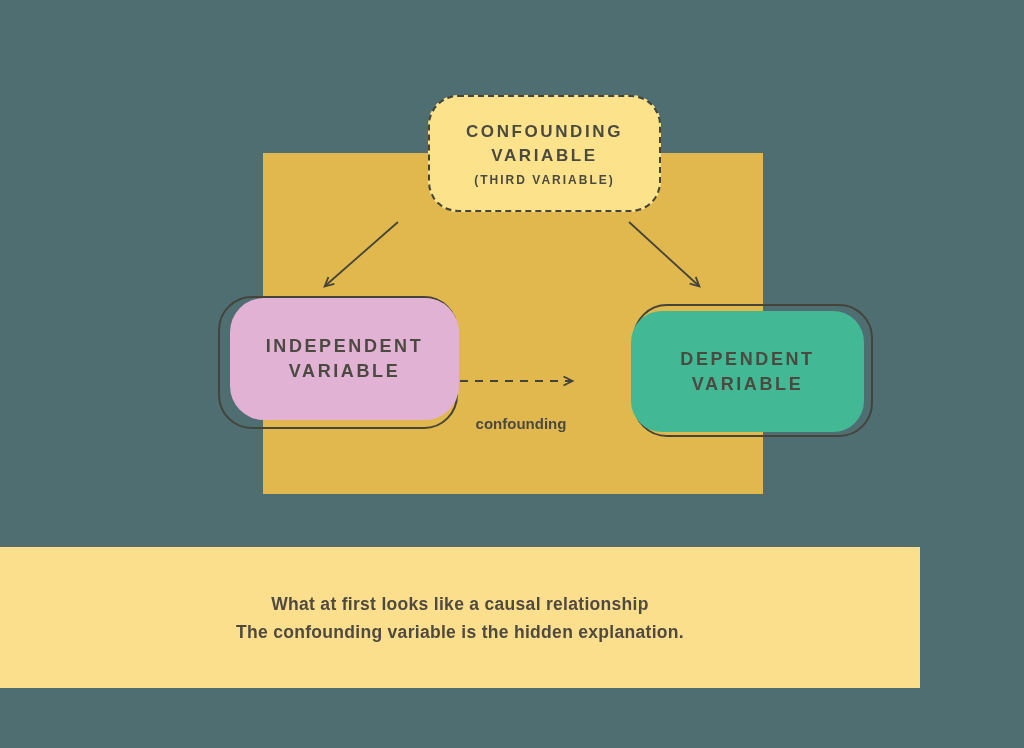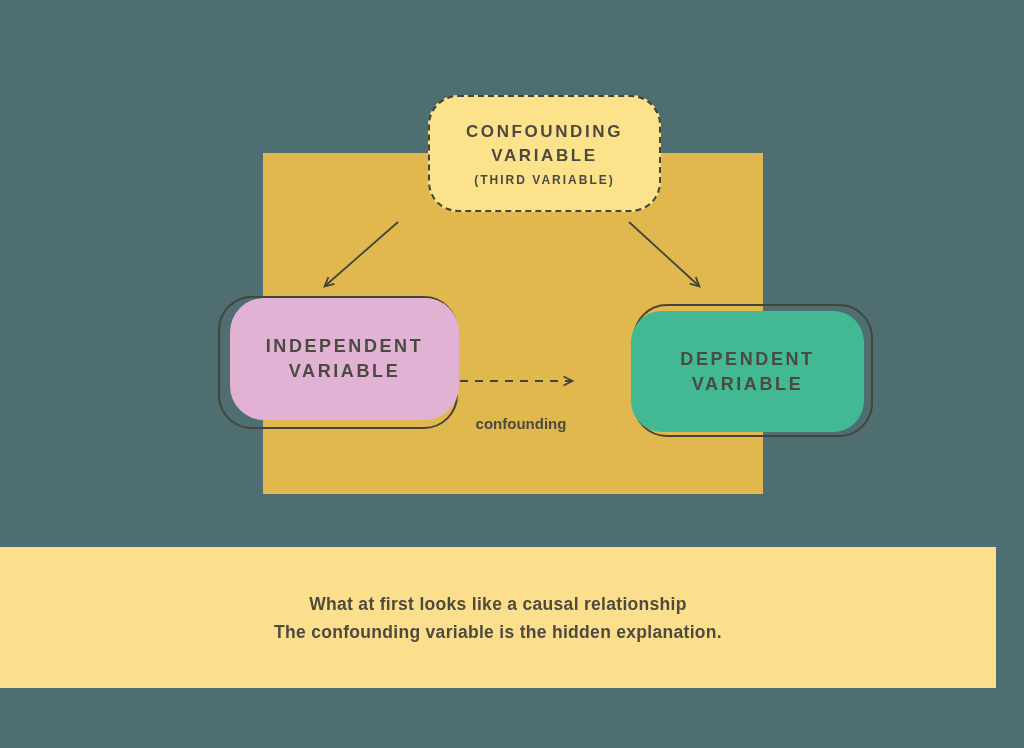--- a/index.html
+++ b/index.html
@@ -102,21 +102,21 @@
     color: #4b4a40;
     font-weight: 700;
     font-size: 15px;
     line-height: 21px;
   }
 
   .caption-band {
     position: absolute;
     left: 0;
     top: 547px;
-    width: 996px;
+    width: 920px;
     height: 141px;
     background: #fcdf8d;
     display: flex;
     flex-direction: column;
     align-items: center;
     justify-content: center;
   }
   .caption-line {
     margin: 0;
     color: #4f4a40;

